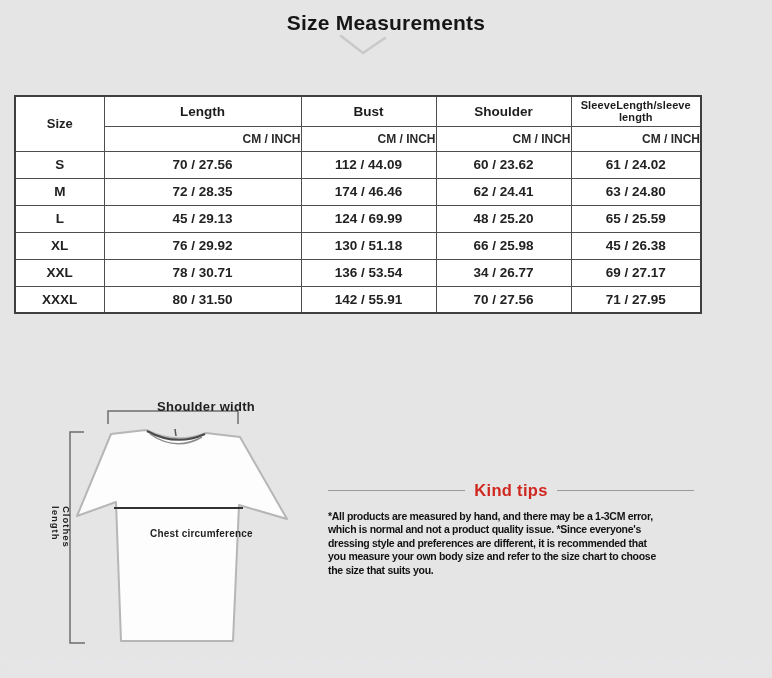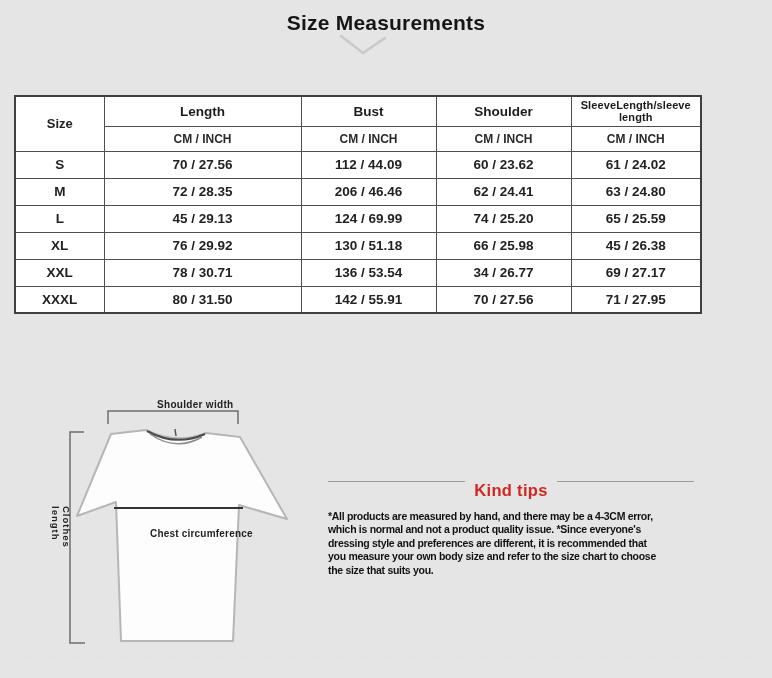--- a/index.html
+++ b/index.html
@@ -14,37 +14,37 @@
 
   
   table.size-table { position:absolute; left:14px; top:95px; width:686px;
                      border-collapse:collapse; table-layout:fixed;
                      border:2px solid #3f3f3f; }
   table.size-table th, table.size-table td {
       border:1px solid #4e4e4e; text-align:center; vertical-align:middle;
       color:#222; padding:0; background:#fff; }
   thead th.grp   { height:30px; font-size:13.5px; font-weight:700; color:#1c1c1c; }
   thead th.grp-sm{ font-size:11px; letter-spacing:.1px; }
-  thead th.unit  { height:25px; font-size:12px; font-weight:600; color:#2a2a2a; }
+  thead th.unit  { height:25px; font-size:12px; font-weight:600; color:#2a2a2a;text-align:right; }
   thead th.size-h{ font-size:13px; font-weight:700; }
   tbody th, tbody td { height:27px; font-size:13.5px; font-weight:600; color:#242424; }
   tbody th { font-weight:700; }
 
   
   .diagram { position:absolute; left:40px; top:395px; width:290px; height:275px; }
   .diagram svg { position:absolute; left:0; top:0; }
   .dlabel { position:absolute; font-weight:700; color:#1f1f1f; white-space:nowrap; }
-  .lbl-shoulder { left:157px; top:399px; font-size:10px; letter-spacing:.3px; }
+  .lbl-shoulder { left:157px; top:399px; font-size:13px; letter-spacing:.3px; }
   .lbl-chest    { left:150px; top:528px; font-size:10px; letter-spacing:.2px; }
   .lbl-length   { left:50px; top:506px; font-size:9.5px; line-height:11px;
                   writing-mode:vertical-rl; white-space:pre-line; letter-spacing:1px; }
 
   
   .tips { position:absolute; left:328px; top:481px; width:366px; }
-  .tips-head { display:flex; align-items:flex-start; gap:9px; }
+  .tips-head { display:flex; align-items:center; gap:9px; }
   .tips-line { flex:1; height:0; border-top:1.5px solid #9b9b9b; }
   .tips-title { font-size:16.5px; font-weight:700; letter-spacing:.3px; }
   .tips-body { margin-top:10px; font-size:10.5px; font-weight:700; color:#121212;
                line-height:13.4px; letter-spacing:-.3px; white-space:pre-line; }
 
   .bottom-rule { position:absolute; left:6px; right:2px; top:662px;
                  border-top:3px dotted #e6e7ec; }
 </style>
 </head>
 <body>
@@ -83,29 +83,29 @@
         <tr>
           <th>S</th>
           <td>70 / 27.56</td>
           <td>112 / 44.09</td>
           <td>60 / 23.62</td>
           <td>61 / 24.02</td>
         </tr>
         <tr>
           <th>M</th>
           <td>72 / 28.35</td>
-          <td>206 / 46.46</td>
+          <td>174 / 46.46</td>
           <td>62 / 24.41</td>
           <td>63 / 24.80</td>
         </tr>
         <tr>
           <th>L</th>
           <td>45 / 29.13</td>
           <td>124 / 69.99</td>
-          <td>74 / 25.20</td>
+          <td>48 / 25.20</td>
           <td>65 / 25.59</td>
         </tr>
         <tr>
           <th>XL</th>
           <td>76 / 29.92</td>
           <td>130 / 51.18</td>
           <td>66 / 25.98</td>
           <td>45 / 26.38</td>
         </tr>
         <tr>
@@ -145,21 +145,21 @@
   <div class="dlabel lbl-chest">Chest circumference</div>
   <div class="dlabel lbl-length">Clothes
 length</div>
 
   <div class="tips">
     <div class="tips-head">
       <span class="tips-line"></span>
       <span class="tips-title" style="color: rgb(208, 40, 32);">Kind tips</span>
       <span class="tips-line"></span>
     </div>
-    <div class="tips-body">*All products are measured by hand, and there may be a 4-3CM error,
+    <div class="tips-body">*All products are measured by hand, and there may be a 1-3CM error,
 which is normal and not a product quality issue. *Since everyone's
 dressing style and preferences are different, it is recommended that
 you measure your own body size and refer to the size chart to choose
 the size that suits you.</div>
   </div>
 
   <div class="bottom-rule"></div>
 
 </div>
 

